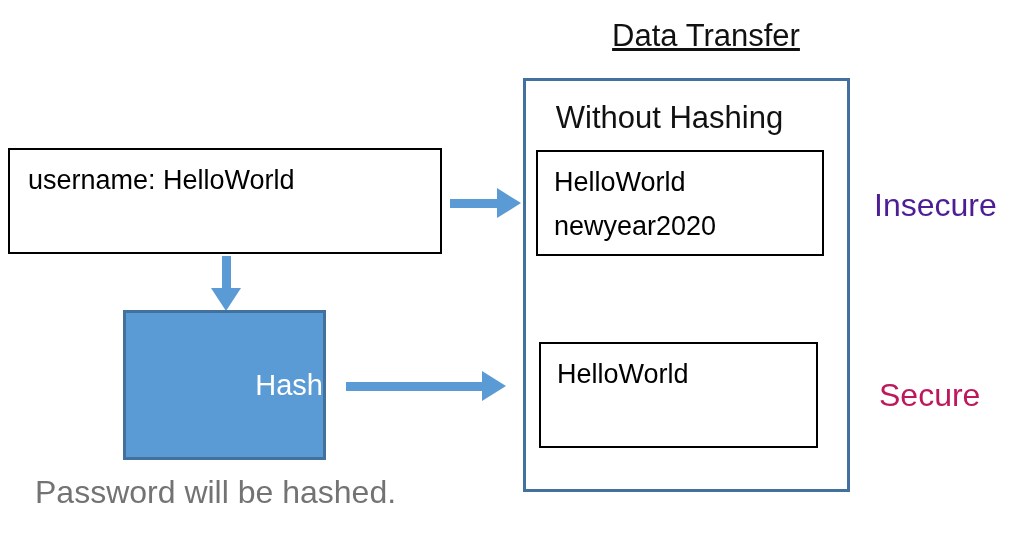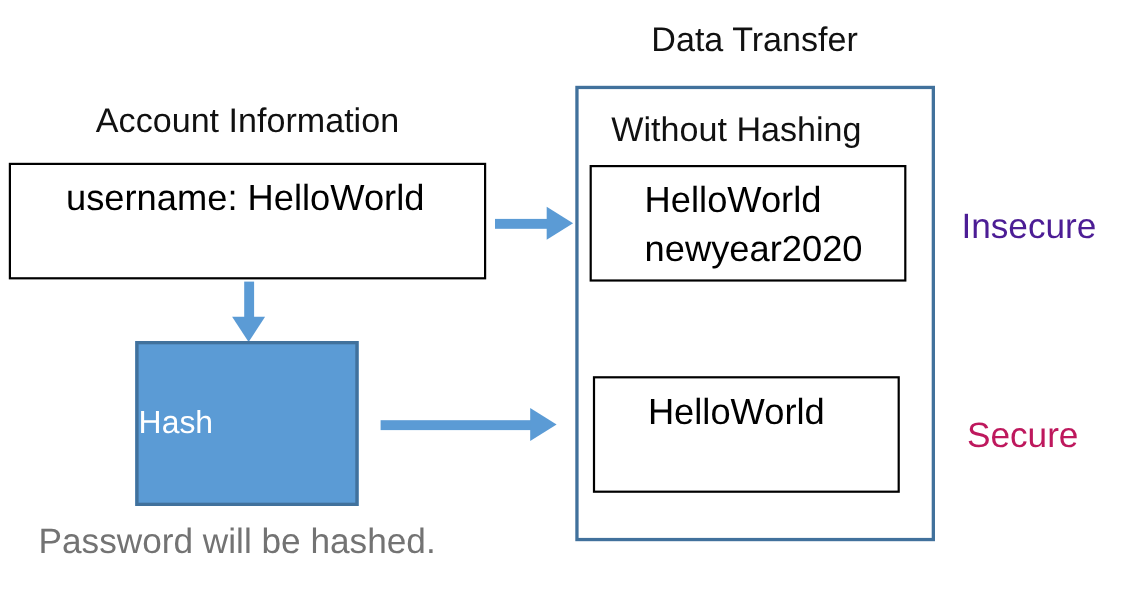--- a/index.html
+++ b/index.html
@@ -32,33 +32,32 @@
     white-space: nowrap;
   }
 
   
   .data-box {
     border: 2px solid #000000;
     background: #ffffff;
     padding: 8px 0 0 18px;
   }
   .data-box .line {
-    font-size: 33px;
+    font-size: 27px;
     line-height: 44px;
     white-space: nowrap;
-    margin-left: 32px;
   }
 
   
   .hash-box {
     background: #5B9BD5;
     border: 3px solid #41719C;
     display: flex;
     flex-direction: column;
-    align-items: flex-start;
+    align-items: flex-end;
     justify-content: center;
   }
   .hash-box .line {
     color: #ffffff;
     font-size: 29px;
     line-height: 41px;
     white-space: nowrap;
   }
 
   
@@ -89,21 +88,20 @@
     border-left: 15px solid transparent;
     border-right: 15px solid transparent;
     border-top: 23px solid #5B9BD5;
   }
 </style>
 </head>
 <body>
 
 <div class="stage">
 
-  <div class="abs title" style="left:8px; top:92px; width:434px;">Account Information</div>
 
   <div class="abs data-box" style="left:8px; top:148px; width:434px; height:106px;">
     <div class="line">username: HelloWorld</div>
   </div>
 
   <div class="abs" style="left:450px; top:188px; width:71px; height:31px;">
     <div class="shaft abs" style="left:0; top:11px; width:48px; height:9px;"></div>
     <div class="head-right abs" style="left:47px; top:0;"></div>
   </div>
 
@@ -116,21 +114,21 @@
     <div class="line">Hash</div>
   </div>
 
   <div class="abs" style="left:346px; top:371px; width:160px; height:31px;">
     <div class="shaft abs" style="left:0; top:11px; width:137px; height:9px;"></div>
     <div class="head-right abs" style="left:136px; top:0;"></div>
   </div>
 
   <div class="abs caption" style="left:35px; top:473px;">Password will be hashed.</div>
 
-  <div class="abs title" style="left:523px; top:18px; width:326px;">Data Transfer</div>
+  <div class="abs title" style="left:543px; top:18px; width:326px;text-decoration:underline;">Data Transfer</div>
 
   <div class="abs outer-box" style="left:523px; top:78px; width:327px; height:414px;"></div>
 
   <div class="abs title" style="left:523px; top:100px; width:293px;">Without Hashing</div>
 
   <div class="abs data-box" style="left:536px; top:150px; width:288px; height:106px; padding-left:16px;">
     <div class="line">HelloWorld</div>
     <div class="line">newyear2020</div>
   </div>
 

